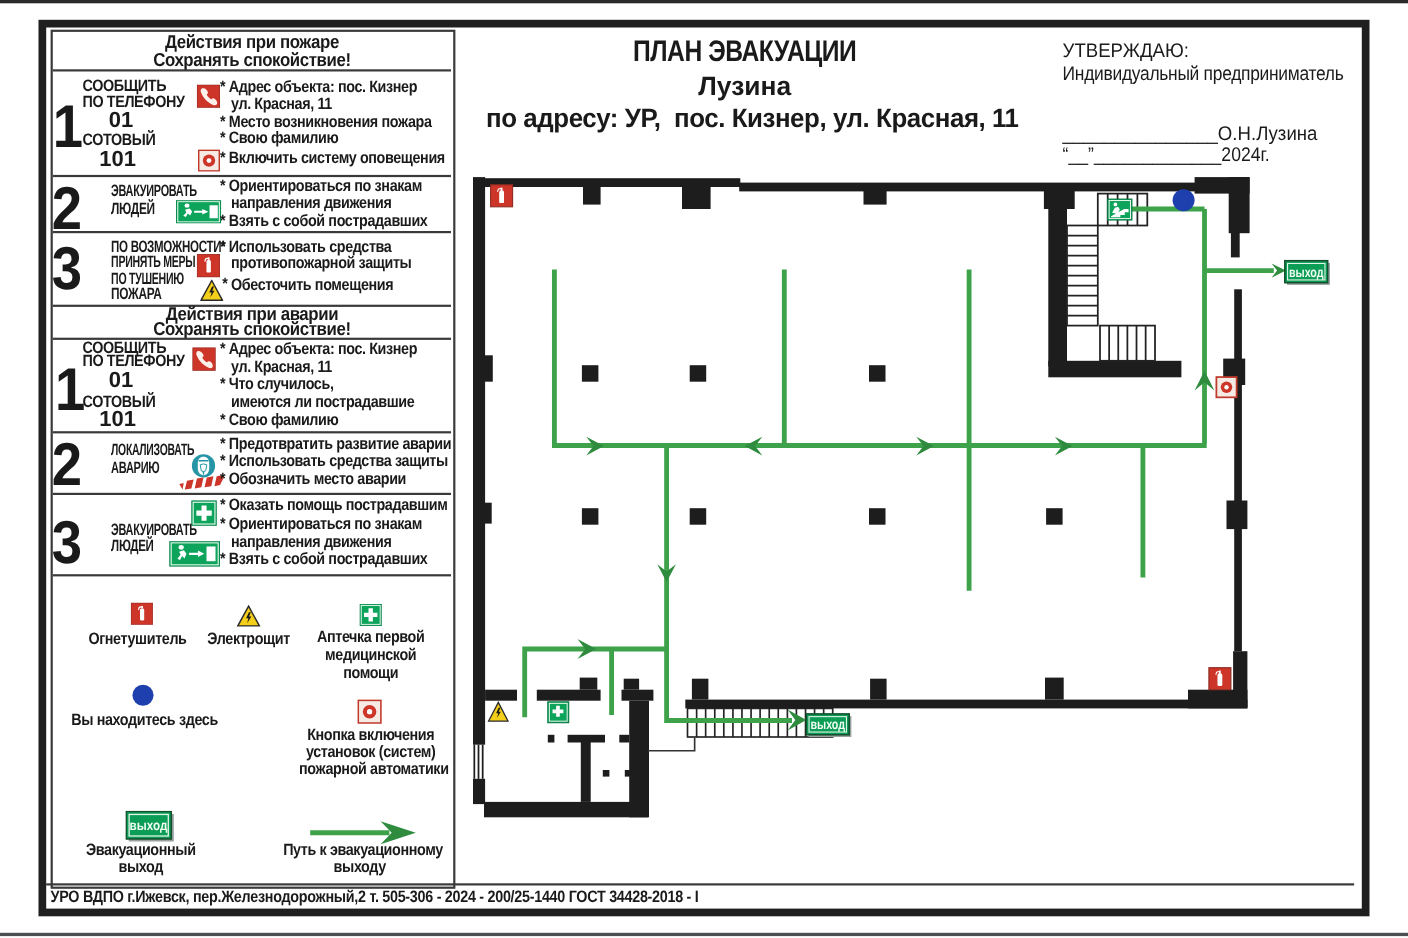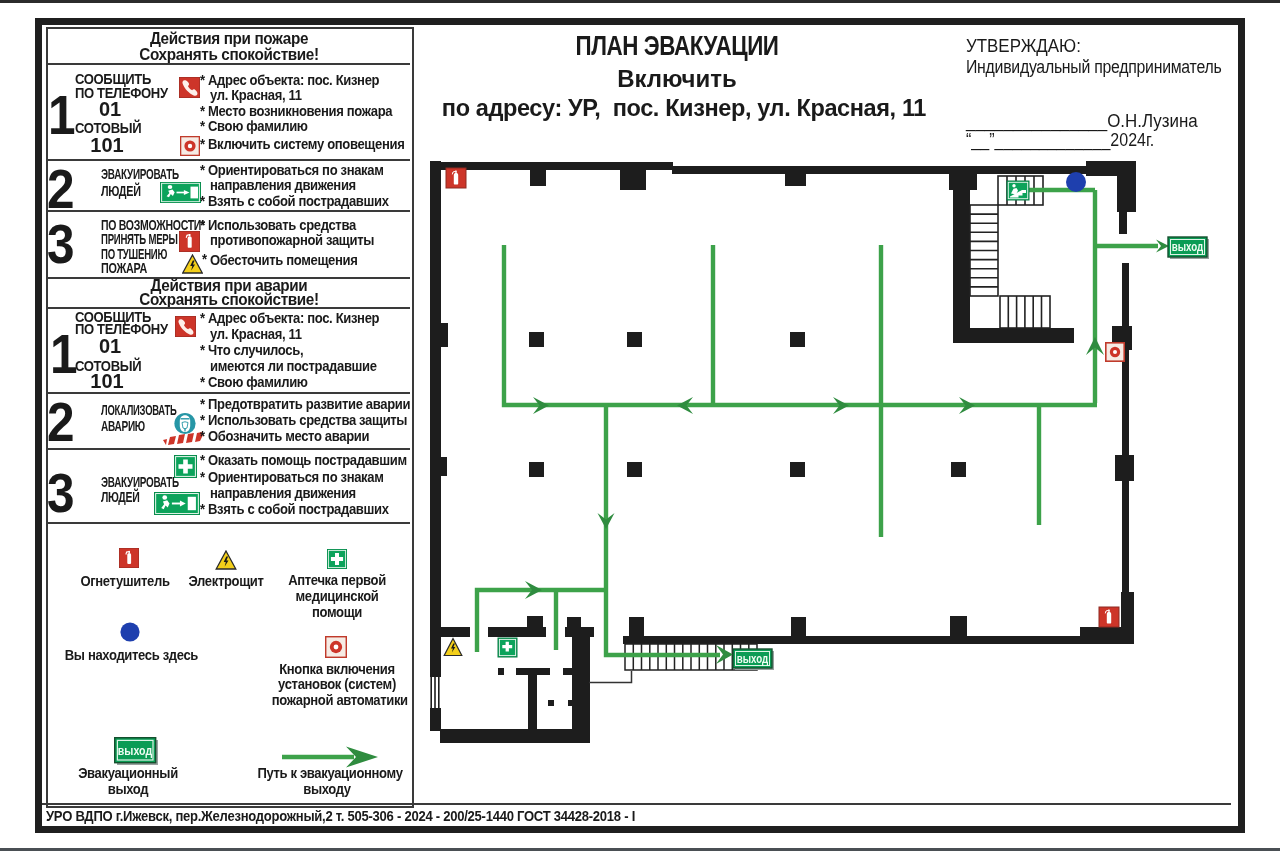--- a/index.html
+++ b/index.html
@@ -227,21 +227,21 @@
   </svg>
 
 <div class="lbl" style="left:247px;top:766px;width:160px;line-height:16.5px;">Путь к эвакуационному<br>выходу</div>
 
 <div class="abs" style="left:42px;top:803px;width:1189px;height:2px;background:#3a3a3a;"></div>
 
 <div class="abs b" style="left:46px;top:807px;font-size:15px;letter-spacing:-0.3px;transform:scaleX(0.87);transform-origin:0 0;">УРО ВДПО г.Ижевск, пер.Железнодорожный,2 т. 505-306 - 2024 - 200/25-1440 ГОСТ 34428-2018 - I</div>
 
 <div class="abs b ctr" style="left:477px;top:31px;width:400px;font-size:27px;letter-spacing:-0.5px;transform:scaleX(0.83);white-space:nowrap;">ПЛАН ЭВАКУАЦИИ</div>
 
-<div class="abs b ctr" style="left:477px;top:65px;width:400px;font-size:24px;">Включить</div>
+<div class="abs b ctr" style="left:477px;top:65px;width:400px;font-size:24px;">Лузина</div>
 
 <div class="abs b ctr" style="left:437px;top:93.5px;width:482px;font-size:24px;letter-spacing:-0.4px;transform:scaleX(0.98);white-space:nowrap;">по адресу: УР,&nbsp; пос. Кизнер, ул. Красная, 11</div>
 
 <div class="abs" style="left:966px;top:36px;font-size:18px;transform:scaleX(0.94);transform-origin:0 0;">УТВЕРЖДАЮ:</div>
 
 <div class="abs" style="left:966px;top:57px;font-size:18px;letter-spacing:-0.3px;transform:scaleX(0.88);transform-origin:0 0;">Индивидуальный предприниматель</div>
 
 <div class="abs" style="left:966px;top:111px;font-size:18px;transform:scaleX(0.94);transform-origin:0 0;">_______________О.Н.Лузина</div>
 
 <div class="abs" style="left:966px;top:130px;font-size:18px;transform:scaleX(0.89);transform-origin:0 0;">“__”_____________2024г.</div>

